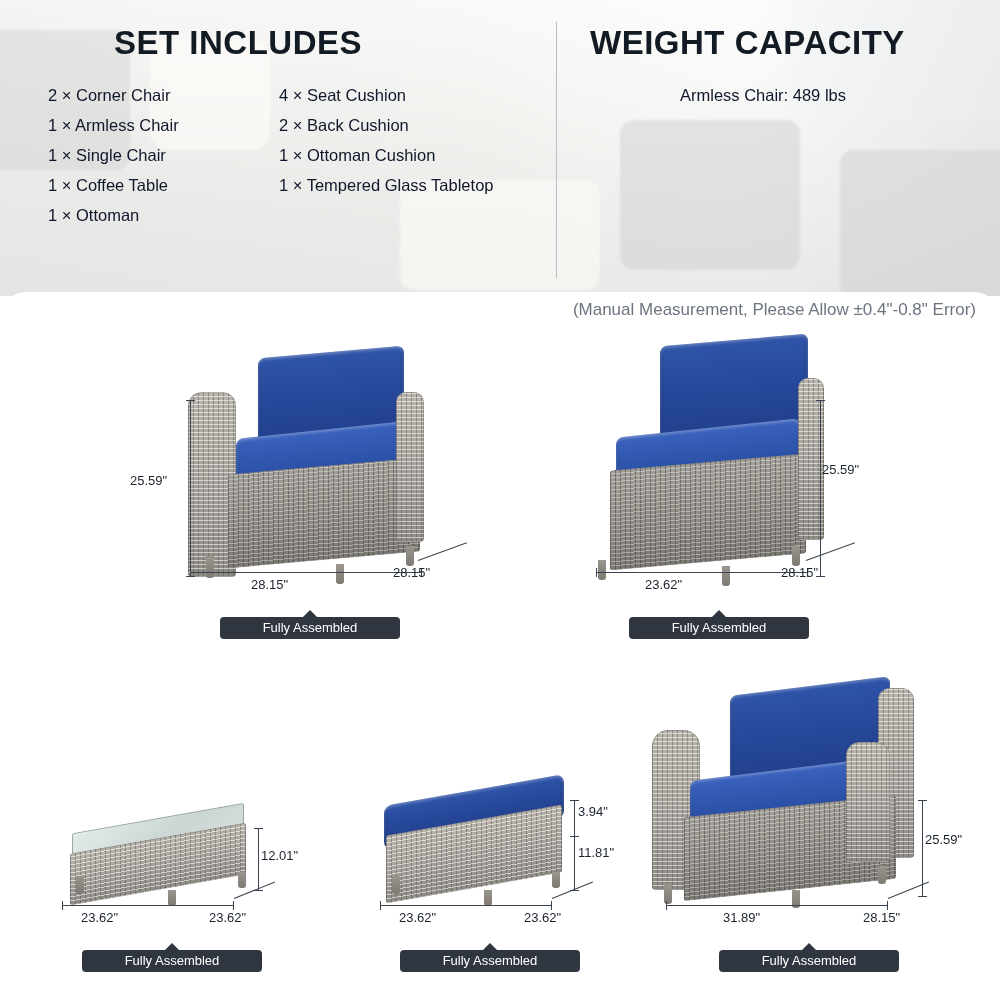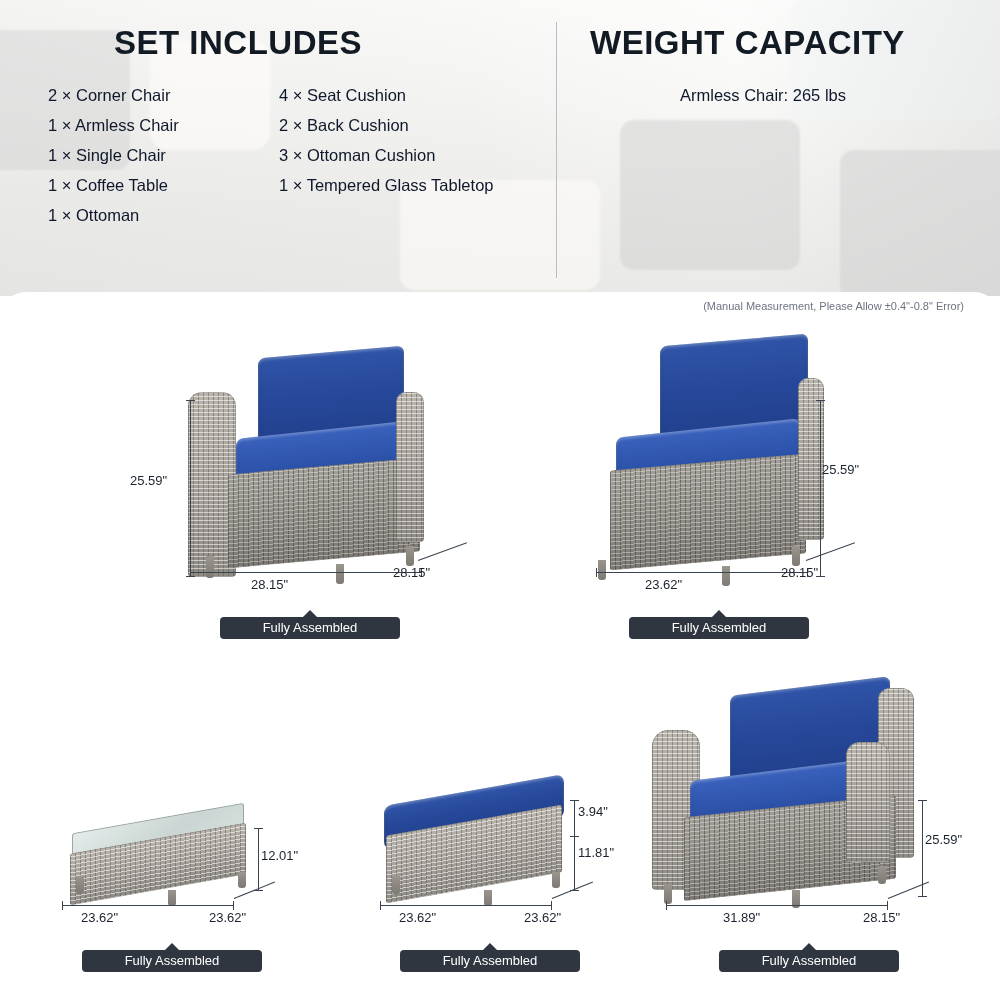--- a/index.html
+++ b/index.html
@@ -55,21 +55,21 @@
   #set-col-2{left:279px;top:80px;}
   #weight-col{left:680px;top:80px;line-height:30px;}
   .list div{white-space:nowrap;}
 
   
   .sheet{
     position:absolute;left:0;top:292px;width:1000px;height:708px;
     background:#ffffff;border-radius:26px 26px 0 0;
   }
   .note{
-    position:absolute;right:36px;top:300px;font-size:11px;color:#6d7480;
+    position:absolute;right:24px;top:300px;font-size:17px;color:#6d7480;
   }
 
   
   .item{position:absolute;}
   .badge{
     position:absolute;
     background:#2f3640;color:#ffffff;border-radius:4px;
     font-size:13px;text-align:center;line-height:22px;height:22px;
   }
   .badge:before{
@@ -147,26 +147,26 @@
       <div>2 × Corner Chair</div>
       <div>1 × Armless Chair</div>
       <div>1 × Single Chair</div>
       <div>1 × Coffee Table</div>
       <div>1 × Ottoman</div>
     </div>
 
     <div class="list" id="set-col-2">
       <div>4 × Seat Cushion</div>
       <div>2 × Back Cushion</div>
-      <div>3 × Ottoman Cushion</div>
+      <div>1 × Ottoman Cushion</div>
       <div>1 × Tempered Glass Tabletop</div>
     </div>
 
     <div class="list" id="weight-col">
-      <div>Armless Chair: 265 lbs</div>
+      <div>Armless Chair: 489 lbs</div>
     </div>
   </div>
 </div>
 
 <div class="sheet"></div>
 <div class="note">(Manual Measurement, Please Allow ±0.4"-0.8" Error)</div>
 
 <div class="item">
 
   <div class="wick" style="left:188px;top:392px;width:48px;height:185px;border-radius:14px 14px 4px 4px;"></div>

